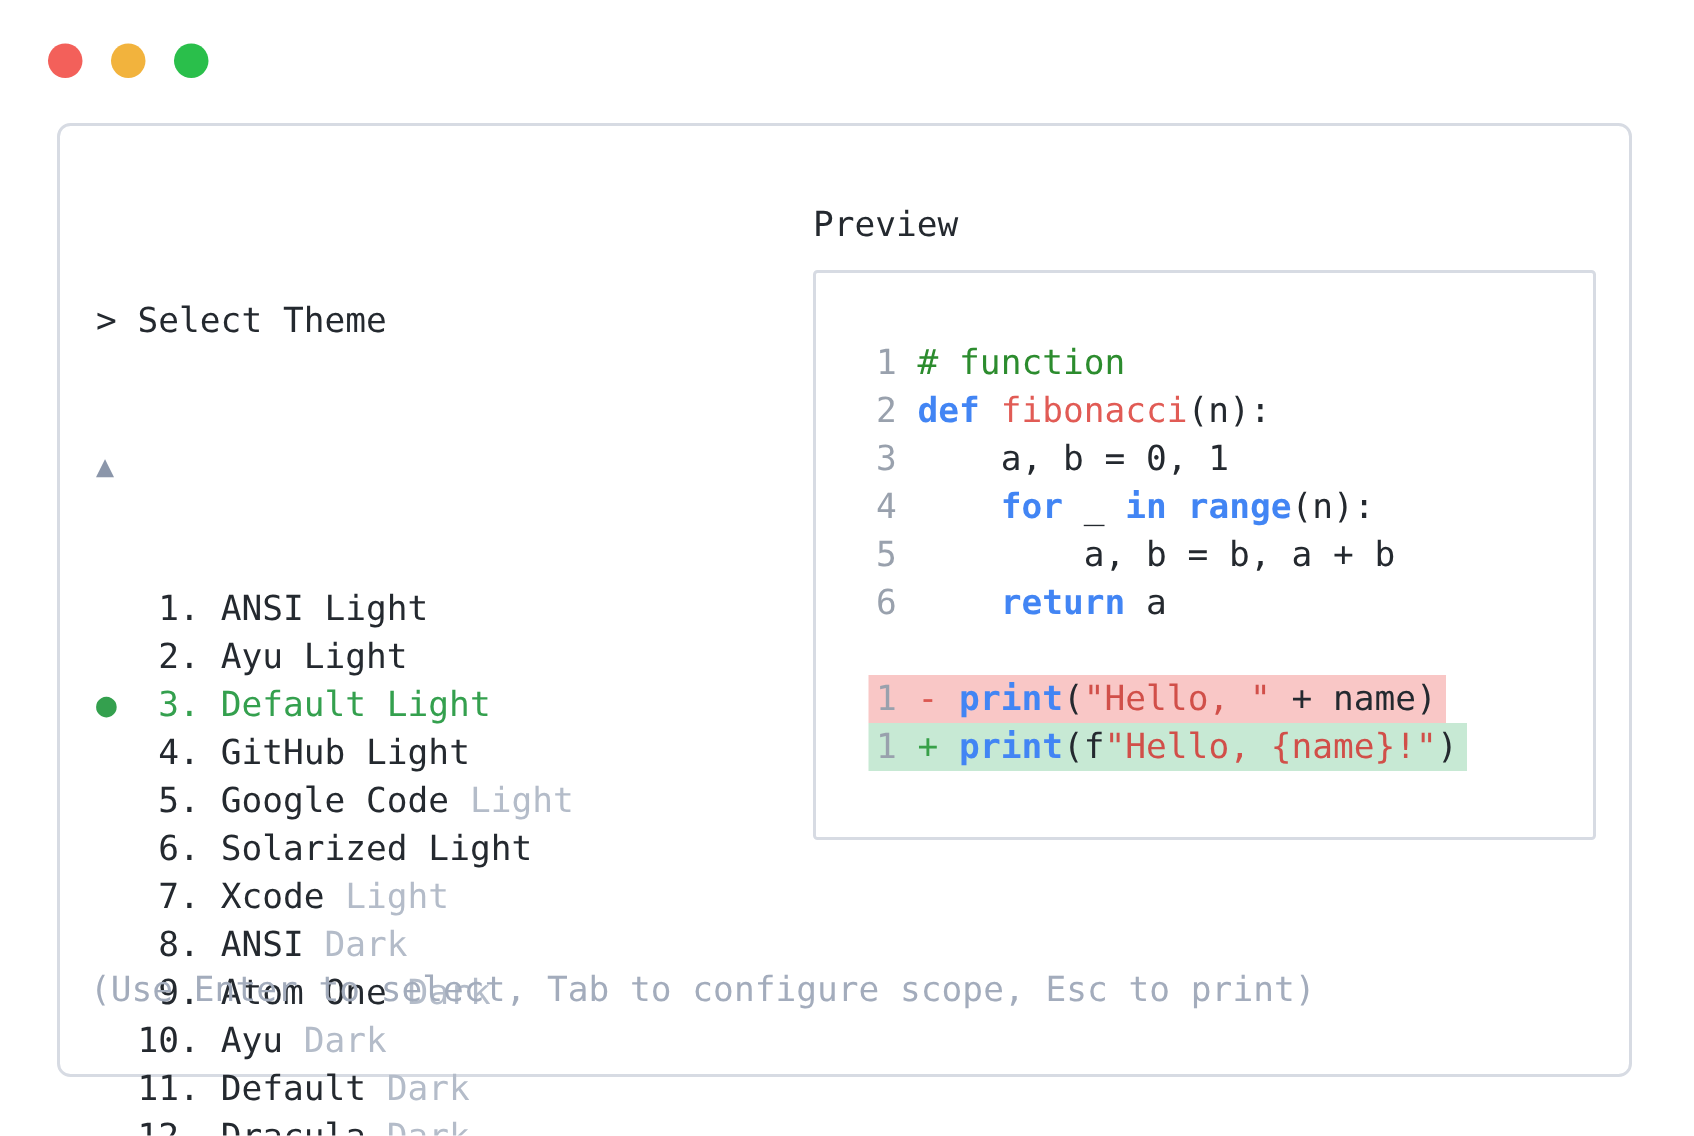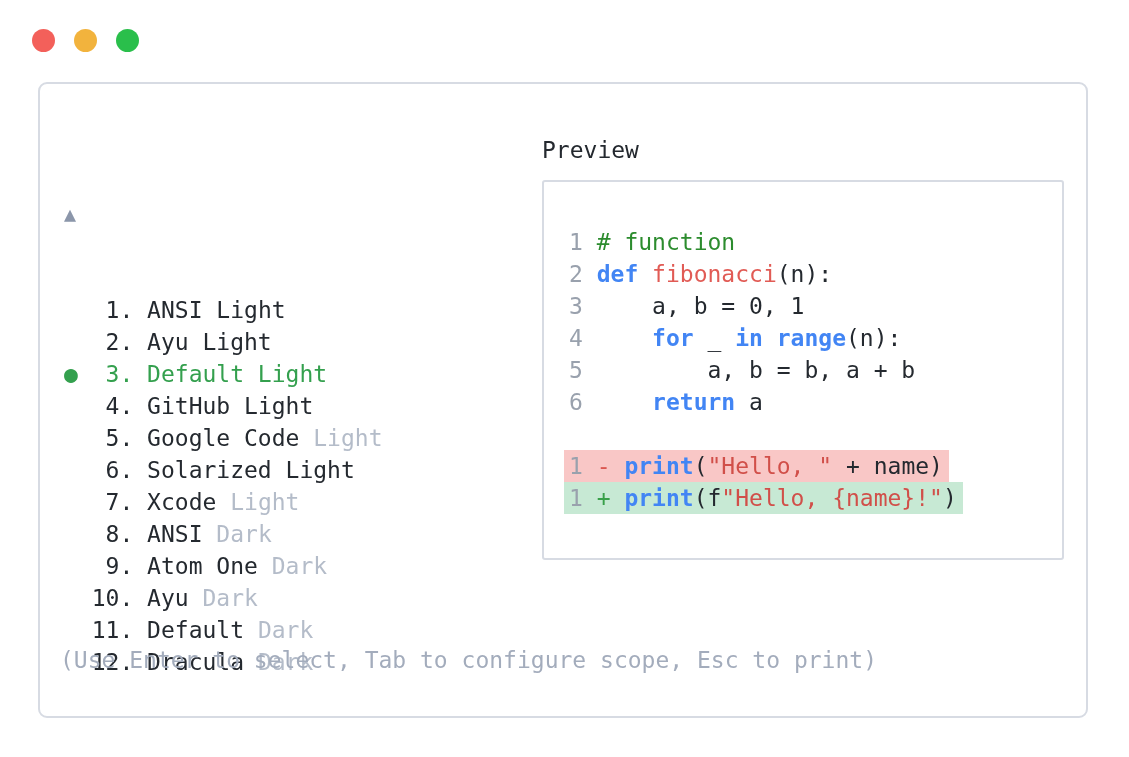--- a/index.html
+++ b/index.html
@@ -26,21 +26,21 @@
   .tline { height: 32px; }
   .arrow-up   { color: var(--c-arrowup); font-size: 20px; }
   .sel   { color: var(--c-select); }
   .muted { color: var(--c-muted); }
 
   .preview-title { position: absolute; left: 502px; top: 50px; }
 
   .preview-box {
     position: absolute; left: 502px; top: 96px; width: 522px; height: 380px;
     border: 2px solid var(--c-border); border-radius: 3px; background: #ffffff;
-    padding: 44px 0 0 25px; overflow: hidden;
+    padding: 44px 0 0 40px; overflow: hidden;
   }
   .cline { height: 32px; }
   .cwrap { display: inline-block; height: 32px; }
   .cwrap.bg-removed { background: var(--c-delbg); padding: 0 6px 0 5px; margin-left: -5px; }
   .cwrap.bg-added   { background: var(--c-addbg); padding: 0 6px 0 5px; margin-left: -5px; }
   .lnum { color: var(--c-lnum); }
   .tk-plain    { color: var(--c-ink); }
   .tk-comment  { color: var(--c-comment); }
   .tk-keyword  { color: var(--c-keyword); font-weight: bold; }
   .tk-function { color: var(--c-fname); }
@@ -55,20 +55,21 @@
 
 <div class="lights">
   <div class="light red"></div>
   <div class="light yellow"></div>
   <div class="light green"></div>
 </div>
 
 <div class="panel">
 
   <div class="left-col mono">
+    <div class="tline">&gt; Select Theme</div>
     <div class="tline arrow-up">▲</div>
     <div id="theme-list"><div class="tline"><span>   1. </span><span>ANSI </span><span>Light</span></div><div class="tline"><span>   2. </span><span>Ayu </span><span>Light</span></div><div class="tline"><span class="sel">●  3. </span><span class="sel">Default Light</span></div><div class="tline"><span>   4. </span><span>GitHub </span><span>Light</span></div><div class="tline"><span>   5. </span><span>Google Code </span><span class="muted">Light</span></div><div class="tline"><span>   6. </span><span>Solarized </span><span>Light</span></div><div class="tline"><span>   7. </span><span>Xcode </span><span class="muted">Light</span></div><div class="tline"><span>   8. </span><span>ANSI </span><span class="muted">Dark</span></div><div class="tline"><span>   9. </span><span>Atom One </span><span class="muted">Dark</span></div><div class="tline"><span>  10. </span><span>Ayu </span><span class="muted">Dark</span></div><div class="tline"><span>  11. </span><span>Default </span><span class="muted">Dark</span></div><div class="tline"><span>  12. </span><span>Dracula </span><span class="muted">Dark</span></div></div>
     
   </div>
 
   <div class="preview-title mono">Preview</div>
 
   <div class="preview-box mono" id="code-pane"><div class="cline"><span class="cwrap"><span class="lnum">1 </span><span class="tk-comment"># function</span></span></div><div class="cline"><span class="cwrap"><span class="lnum">2 </span><span class="tk-keyword">def</span><span class="tk-plain"> </span><span class="tk-function">fibonacci</span><span class="tk-plain">(n):</span></span></div><div class="cline"><span class="cwrap"><span class="lnum">3 </span><span class="tk-plain">    a, b = 0, 1</span></span></div><div class="cline"><span class="cwrap"><span class="lnum">4 </span><span class="tk-plain">    </span><span class="tk-keyword">for</span><span class="tk-plain"> _ </span><span class="tk-keyword">in</span><span class="tk-plain"> </span><span class="tk-keyword">range</span><span class="tk-plain">(n):</span></span></div><div class="cline"><span class="cwrap"><span class="lnum">5 </span><span class="tk-plain">        a, b = b, a + b</span></span></div><div class="cline"><span class="cwrap"><span class="lnum">6 </span><span class="tk-plain">    </span><span class="tk-keyword">return</span><span class="tk-plain"> a</span></span></div><div class="cline"><span class="cwrap"></span></div><div class="cline"><span class="cwrap bg-removed"><span class="lnum">1 </span><span class="tk-minus">- </span><span class="tk-keyword">print</span><span class="tk-plain">(</span><span class="tk-string">"Hello, "</span><span class="tk-plain"> + name)</span></span></div><div class="cline"><span class="cwrap bg-added"><span class="lnum">1 </span><span class="tk-plus">+ </span><span class="tk-keyword">print</span><span class="tk-plain">(f</span><span class="tk-string">"Hello, {name}!"</span><span class="tk-plain">)</span></span></div></div>
 
   <div class="footer-hint mono">(Use Enter to select, Tab to configure scope, Esc to print)</div>

